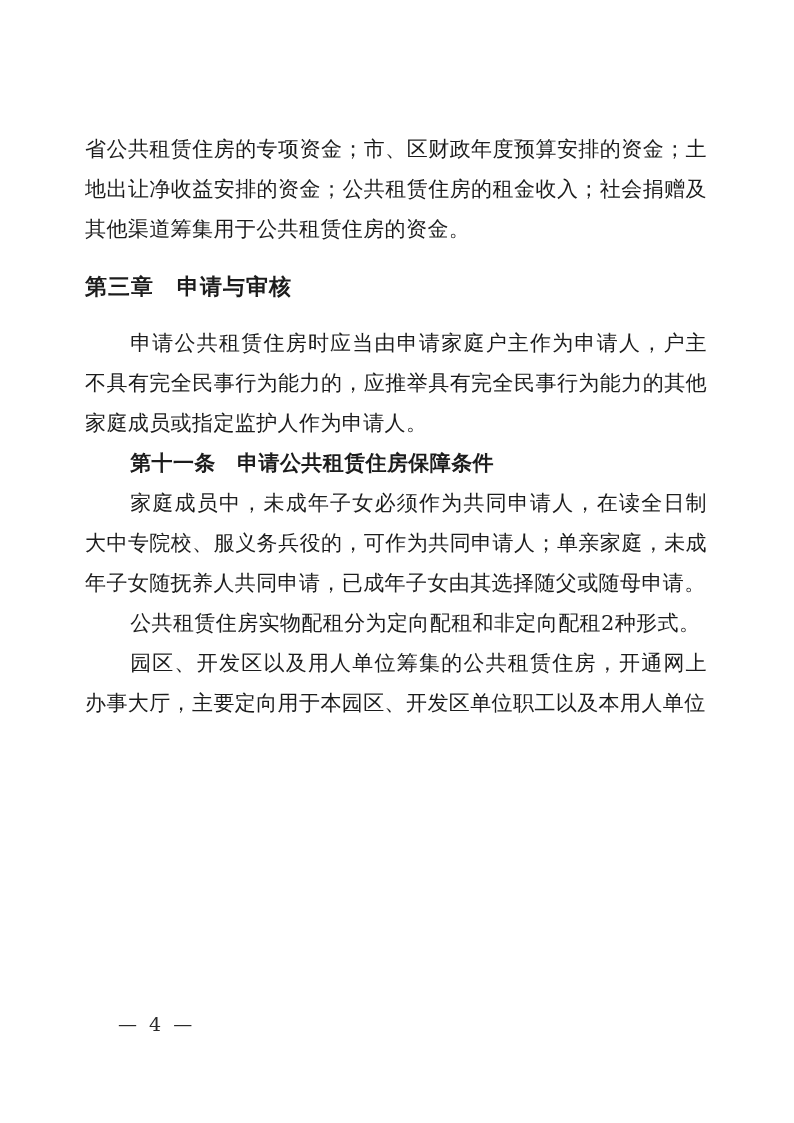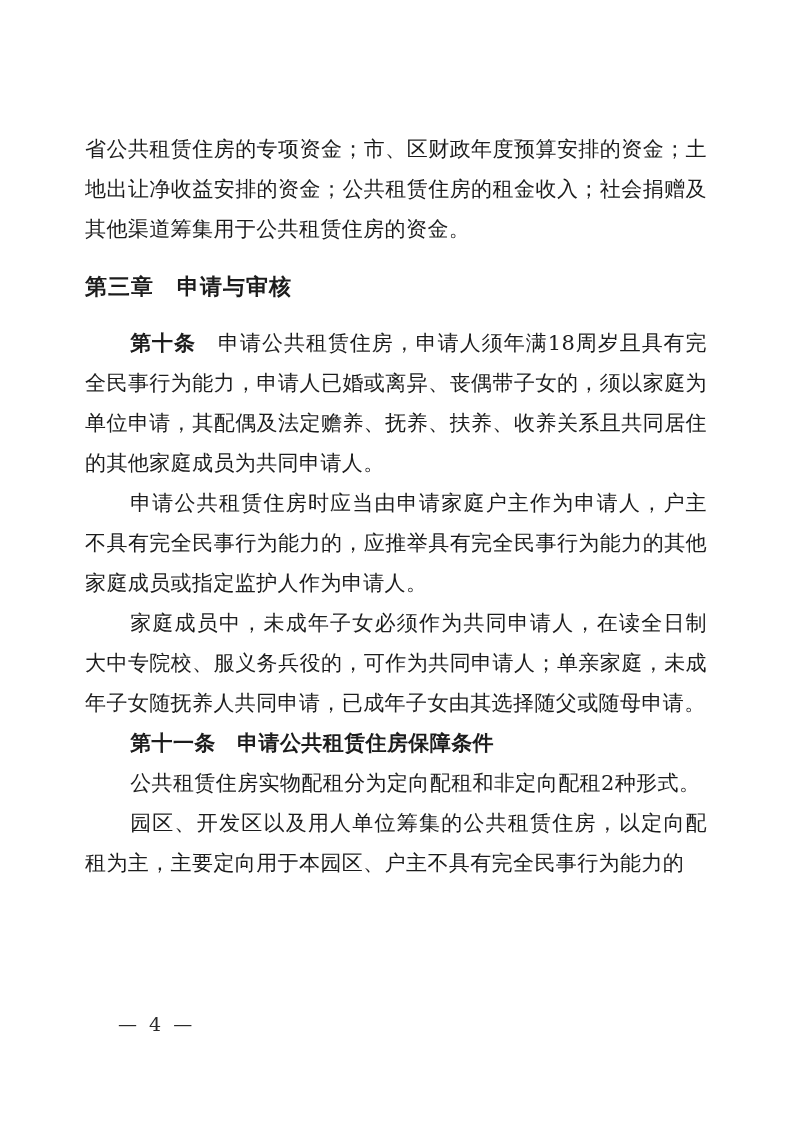--- a/index.html
+++ b/index.html
@@ -61,27 +61,26 @@
 </head>
 <body>
 
 <div class="page">
 
   <p class="para no-indent"><span>省公共租赁住房的专项资金；市、区财政年度预算安排的资金；土地出让净收益安排的资金；公共租赁住房的租金收入；社会捐赠及其他渠道筹集用于公共租赁住房的资金。</span></p>
 
   <h2 class="chapter-heading">第三章　申请与审核</h2>
 
 
-  <p class="para"><span class="article-label">第十条</span><span>　申请公共租赁住房，申请人须年满18周岁且具有完全民事行为能力，申请人已婚或离异、丧偶带子女的，须以家庭为单位申请，其配偶及法定赡养、抚养、扶养、收养关系且共同居住的其他家庭成员为共同申请人。</span></p>
 
   <p class="para"><span>申请公共租赁住房时应当由申请家庭户主作为申请人，户主不具有完全民事行为能力的，应推举具有完全民事行为能力的其他家庭成员或指定监护人作为申请人。</span></p>
 
+  <p class="para bold-line"><span class="article-label">第十一条</span><span>　申请公共租赁住房保障条件</span></p>
+
   <p class="para"><span>家庭成员中，未成年子女必须作为共同申请人，在读全日制大中专院校、服义务兵役的，可作为共同申请人；单亲家庭，未成年子女随抚养人共同申请，已成年子女由其选择随父或随母申请。</span></p>
-
-  <p class="para bold-line"><span class="article-label">第十一条</span><span>　申请公共租赁住房保障条件</span></p>
 
   <p class="para"><span>公共租赁住房实物配租分为定向配租和非定向配租2种形式。</span></p>
 
-  <p class="para"><span>园区、开发区以及用人单位筹集的公共租赁住房，以定向配租为主，主要定向用于本园区、户主不具有完全民事行为能力的</span></p>
+  <p class="para"><span>园区、开发区以及用人单位筹集的公共租赁住房，开通网上办事大厅，主要定向用于本园区、开发区单位职工以及本用人单位</span></p>
 
   <div class="page-footer">— 4 —</div>
 
 </div>
 
 </body></html>

